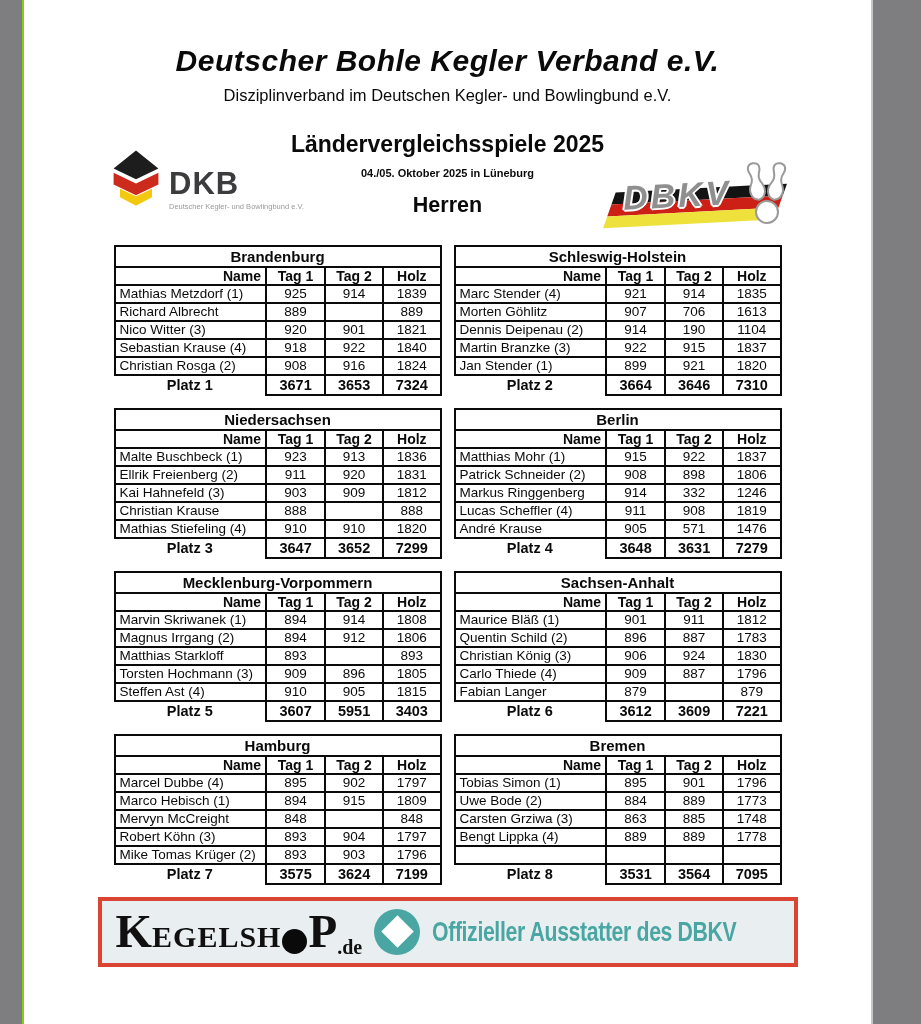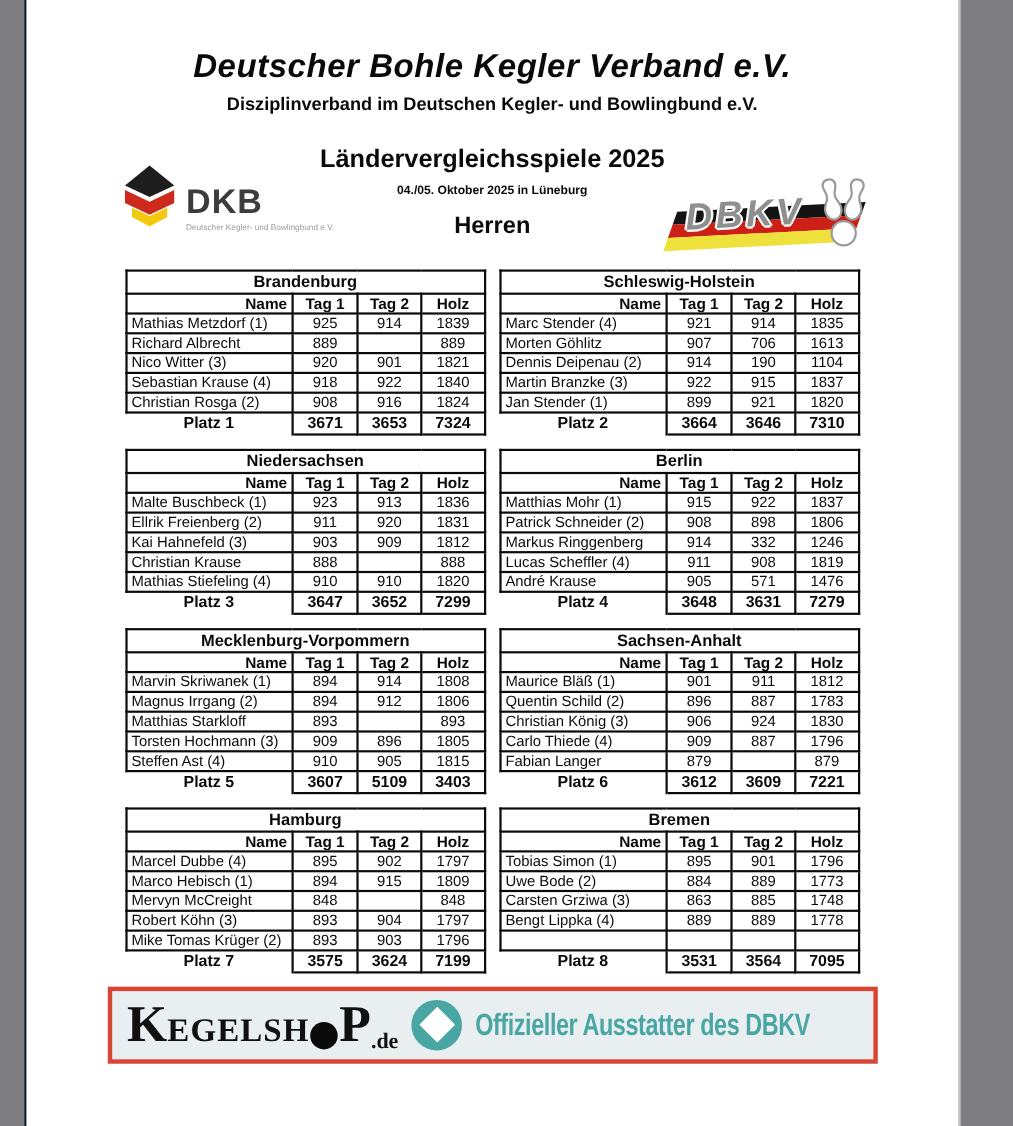--- a/index.html
+++ b/index.html
@@ -9,30 +9,30 @@
     background: #7e7e81;
     overflow: hidden;
     font-family: "Liberation Sans", sans-serif;
     color: #0a0a0a;
   }
   .sheet {
     position: relative;
     width: 851px; height: 1024px;
     margin-left: 22px;
     background: #ffffff;
-    border-left: 2px solid #0f172a;
+    border-left: 2px solid #84cc16;
     border-right: 2px solid #c6c6ca;
   }
   
   .doc-header { position: relative; text-align: center; padding-top: 44px; }
   .main-title {
     margin: 0; font-size: 30px; line-height: 1.15;
     font-weight: bold; font-style: italic; letter-spacing: 0.5px;
   }
-  .sub-title { margin-top: 7px; font-size: 16.5px; font-weight: bold; }
+  .sub-title { margin-top: 7px; font-size: 16.5px; font-weight: normal; }
   .event-title { margin-top: 26px; font-size: 23px; font-weight: bold; }
   .event-date { margin-top: 9px; font-size: 11px; font-weight: bold; }
   .category { margin-top: 14px; font-size: 21.5px; font-weight: bold; }
 
   
   .dkb-logo { position: absolute; left: 88px; top: 148px; display: flex; text-align: left; }
   .dkb-text { margin-left: 9px; margin-top: 20px; }
   .dkb-abbr { font-size: 31px; font-weight: bold; color: #3c3c3f; line-height: 1; letter-spacing: 1px; }
   .dkb-full { font-size: 7.5px; color: #9a9a9a; margin-top: 3px; white-space: nowrap; }
 
@@ -438,21 +438,21 @@
             <td>Steffen Ast (4)</td>
             <td>910</td>
             <td>905</td>
             <td>1815</td>
           </tr>
         </tbody>
     <tfoot>
       <tr class="platz">
         <td class="platz-label">Platz 5</td>
         <td>3607</td>
-        <td>5109</td>
+        <td>5951</td>
         <td>3403</td>
       </tr>
     </tfoot>
   </table>
 
   <table class="state-table">
     <colgroup>
           <col class="c-name">
           <col class="c-t1">
           <col class="c-t2">

